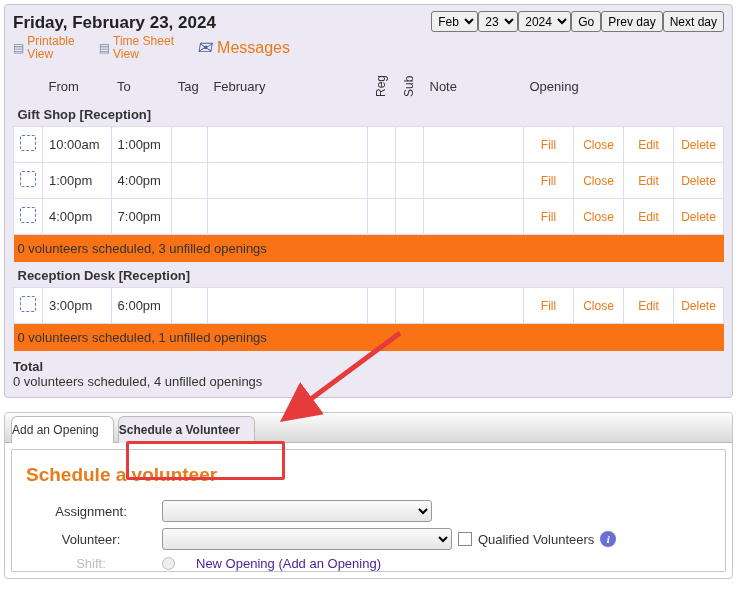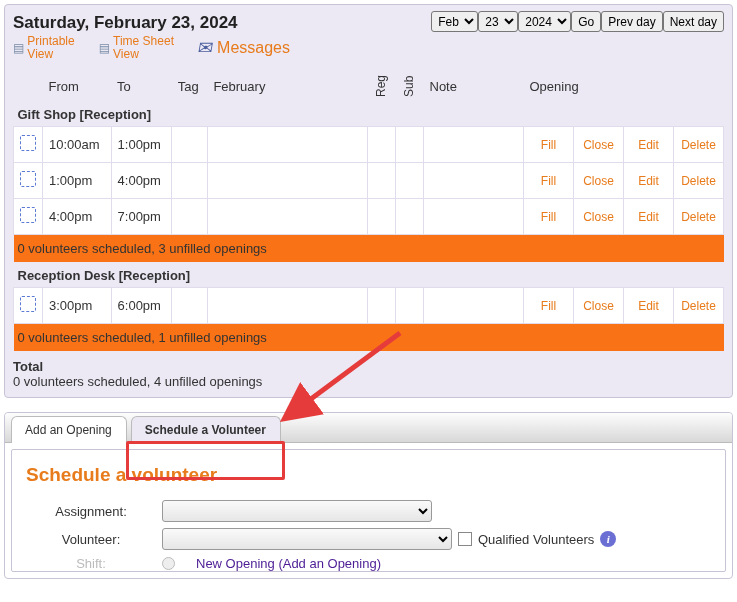--- a/index.html
+++ b/index.html
@@ -71,21 +71,21 @@
     border-radius: 4px 4px 0 0;
     padding-left: 6px;
     height: 30px;
     align-items: flex-end;
   }
   .tab {
     background: #fff;
     border: 1px solid #bbb;
     border-bottom: none;
     border-radius: 6px 6px 0 0;
-    padding: 6px 14px 6px 13px;
+    padding: 6px 14px 6px 0;
     font-size: 12px;
     cursor:pointer;
     position: relative;
     top: 1px;
     margin-right: 4px;
     color:#333;
   }
   .tab.inactive { background:#fff; }
   .tab.active {
     background: #ece9f5;
@@ -126,21 +126,21 @@
   .disabled-text { color:#4c1d95; font-size:13px;margin-left:15px;}
   .arrow-svg { position:absolute; pointer-events:none; }
   th.opening-h { text-align:right; padding-right:18px;}
 </style>
 </head>
 <body>
 
 <div class="page-pad">
   <div class="schedule-panel">
     <div class="top-row">
-      <div class="date-title">Saturday, February 23, 2024</div>
+      <div class="date-title">Friday, February 23, 2024</div>
       <div class="nav-controls">
         <select><option>Feb</option></select>
         <select><option>23</option></select>
         <select><option>2024</option></select>
         <button class="btn">Go</button>
         <button class="btn">Prev day</button>
         <button class="btn">Next day</button>
       </div>
     </div>
 

